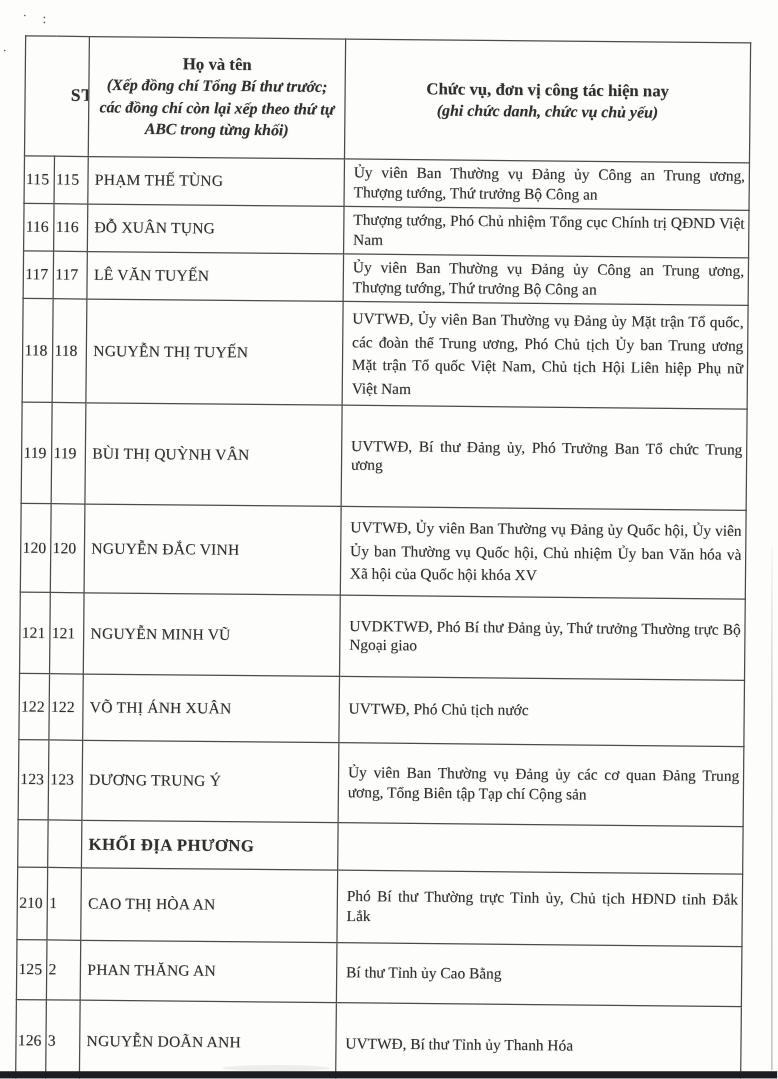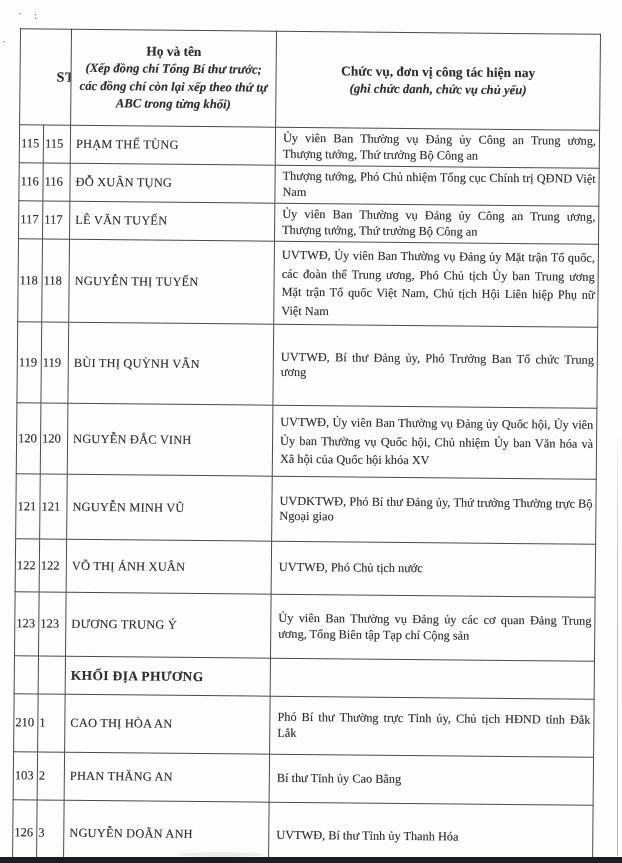--- a/index.html
+++ b/index.html
@@ -198,21 +198,21 @@
           <td class="c-name c-section">KHỐI ĐỊA PHƯƠNG</td>
           <td class="c-pos"></td>
         </tr>
         <tr style="height:58px">
           <td class="c-stt">210</td>
           <td class="c-no">1</td>
           <td class="c-name">CAO THỊ HÒA AN</td>
           <td class="c-pos">Phó Bí thư Thường trực Tỉnh ủy, Chủ tịch HĐND tỉnh Đắk Lắk</td>
         </tr>
         <tr style="height:48px">
-          <td class="c-stt">103</td>
+          <td class="c-stt">125</td>
           <td class="c-no">2</td>
           <td class="c-name">PHAN THĂNG AN</td>
           <td class="c-pos">Bí thư Tỉnh ủy Cao Bằng</td>
         </tr>
         <tr style="height:65px" class="last-row">
           <td class="c-stt">126</td>
           <td class="c-no">3</td>
           <td class="c-name">NGUYỄN DOÃN ANH</td>
           <td class="c-pos">UVTWĐ, Bí thư Tỉnh ủy Thanh Hóa</td>
         </tr>

